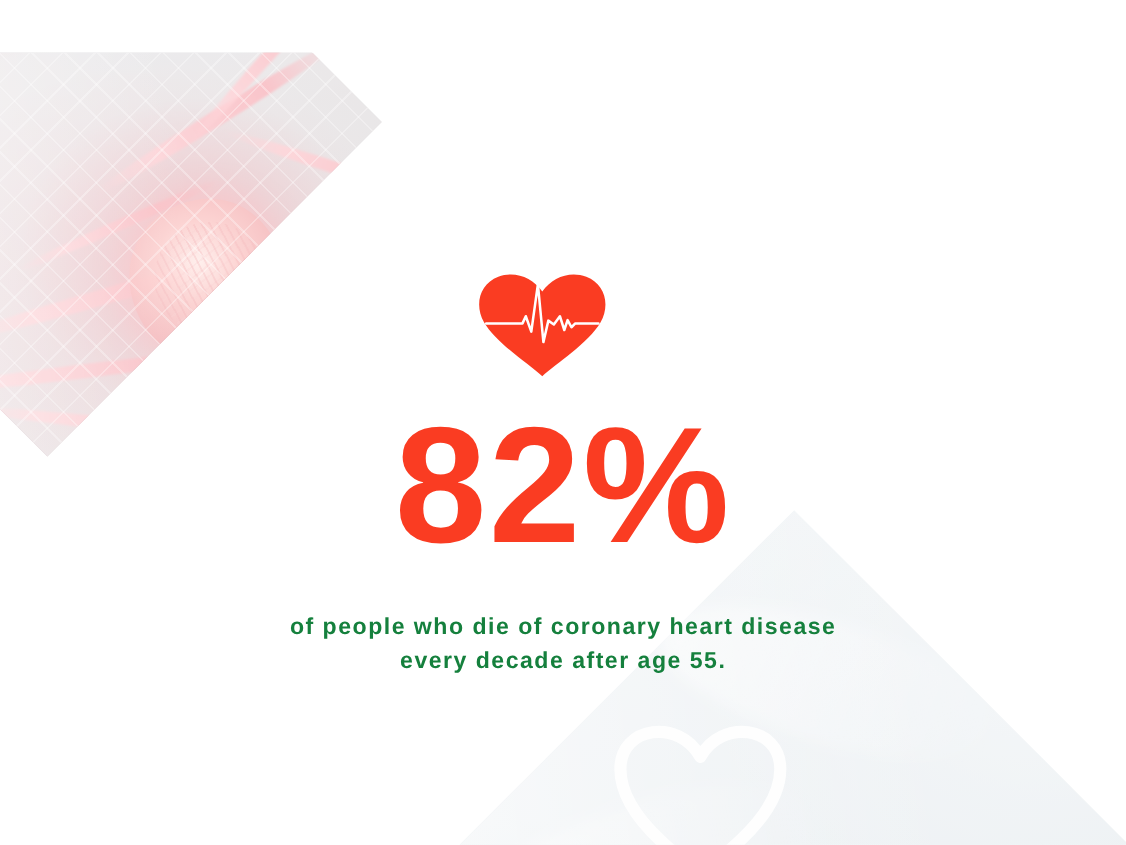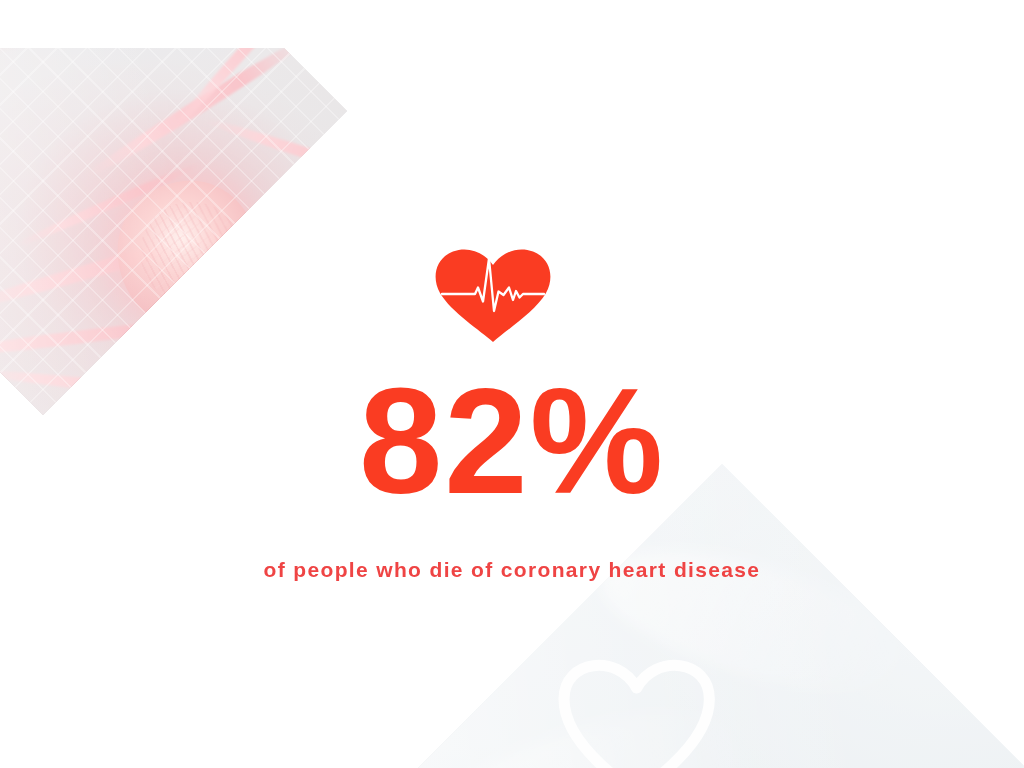--- a/index.html
+++ b/index.html
@@ -269,21 +269,21 @@
     position: absolute;
     left: 182px;
     top: 506px;
     width: 660px;
     text-align: center;
     font-family: "Liberation Sans", sans-serif;
     font-size: 21px;
     font-weight: bold;
     line-height: 31px;
     letter-spacing: 1.35px;
-    color: #ef4444;
+    color: #15803d;
   }
   #caption .cap-line {
     display: block;
   }
 </style>
 </head>
 <body>
 
 <div id="canvas">
 
@@ -350,16 +350,17 @@
                  C 204 128, 144 166, 120 188 Z" fill="#fa3c22"></path>
         <path d="M18 92 L84 92 L90 79 L100 107 L112 21 L122 126 L131 87 L141 94 L152 79
                  L160 104 L166 86 L173 99 L180 92 L222 92" fill="none" stroke="#ffffff" stroke-width="4.6" stroke-linejoin="round" stroke-linecap="round"></path>
       </svg>
     </div>
 
     <div id="stat-number">82%</div>
 
     <div id="caption">
       <span class="cap-line">of people who die of coronary heart disease</span>
+      <span class="cap-line">every decade after age 55.</span>
     </div>
 
   </div>
 </div>
 
 </body></html>

